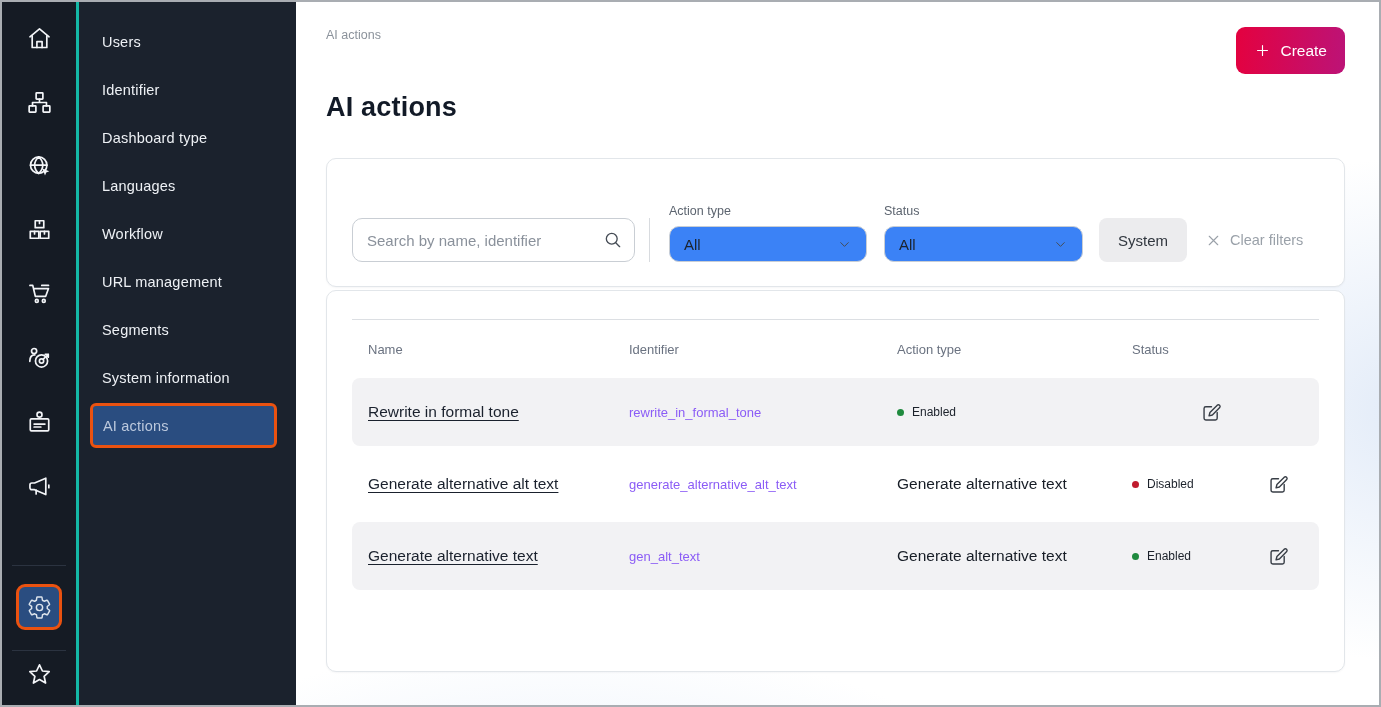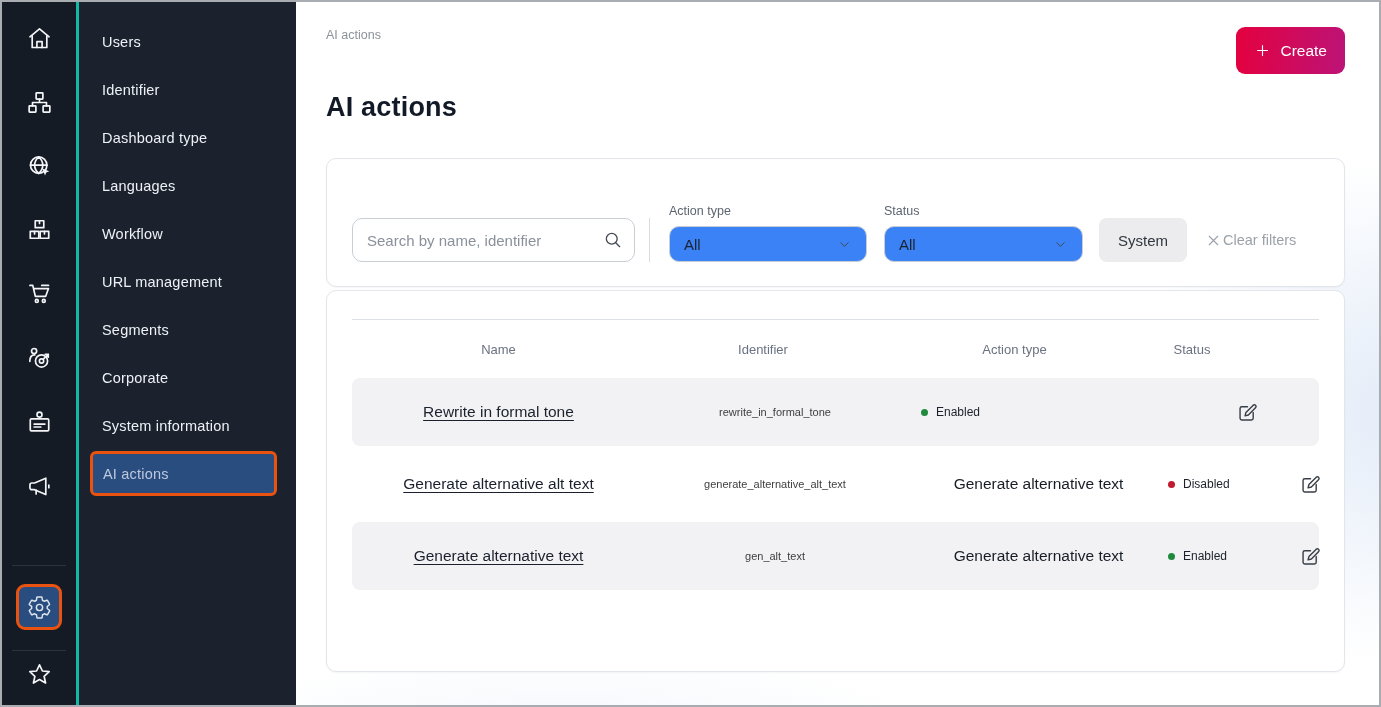--- a/index.html
+++ b/index.html
@@ -80,35 +80,35 @@
     display:flex; align-items:center; justify-content:space-between;
     padding:0 14px; font-size:15px; color:#1b232e; cursor:pointer;
   }
   .f-action{ margin-right:17px; } .f-action .select{ width:198px; }
   .f-status{ margin-right:16px; } .f-status .select{ width:199px; }
   .apply-btn{
     height:44px; padding:0 19px; margin-right:18px; border:none; border-radius:8px;
     background:#ececee; color:#31373f; font-size:15px; font-family:inherit; cursor:pointer;
   }
   .clear-btn{
-    height:44px; display:flex; align-items:center; gap:1px;
+    height:44px; display:flex; align-items:center; gap:8px;
     color:#9aa1a9; font-size:14.5px; cursor:pointer;
   }
   .clear-btn svg{ stroke:#9aa1a9; }
   
   .list-card{ top:288px; height:382px; padding:0 25px; }
   .list-title{ padding-top:25px; font-size:19px; font-weight:700; color:#10151c; }
   .list-card hr{ border:none; border-top:1px solid #dcdfe3; margin:28px 0 0; }
-  .thead, .trow{ display:grid; grid-template-columns:277px 268px 235px 120px 1fr; align-items:center;text-align:center; }
+  .thead, .trow{ display:grid; grid-template-columns:277px 268px 235px 120px 1fr; align-items:center; }
   .thead{ height:58px; font-size:13px; color:#6a7280; }
   .thead .c-name, .trow .c-name{ padding-left:16px; }
-  .trow{ height:68px; border-radius:8px; margin-bottom:4px;gap:12px; }
+  .trow{ height:68px; border-radius:8px; margin-bottom:4px; }
   #rows .trow:nth-child(odd){ background:#f2f2f4; }
   .c-name a{ color:#1a212d; font-size:15.5px; text-decoration:underline; text-underline-offset:3px; cursor:pointer; }
-  .c-id{ font-size:11px; color:#404040; }
+  .c-id{ font-size:13px; color:#8b5cf6; }
   .c-type{ font-size:15.5px; color:#171d26; }
   .c-status{ display:flex; align-items:center; gap:8px; font-size:12px; color:#1c222b; }
   .dot{ width:7px; height:7px; border-radius:50%; flex:0 0 7px; }
   .c-edit{ justify-self:end; margin-right:30px; cursor:pointer; display:flex; }
   .c-edit svg{ width:21px; height:21px; stroke:#383e46; fill:none; stroke-width:1.6; stroke-linecap:round; stroke-linejoin:round; }
 </style>
 </head>
 <body>
 
 <div class="window">
@@ -203,23 +203,20 @@
         <span>Languages</span>
       </div>
       <div class="side-item">
         <span>Workflow</span>
       </div>
       <div class="side-item">
         <span>URL management</span>
       </div>
       <div class="side-item">
         <span>Segments</span>
-      </div>
-      <div class="side-item">
-        <span>Corporate</span>
       </div>
       <div class="side-item">
         <span>System information</span>
       </div>
       <div class="side-item selected">
         <span>AI actions</span>
       </div>
     </nav>
 
   <main class="main">

